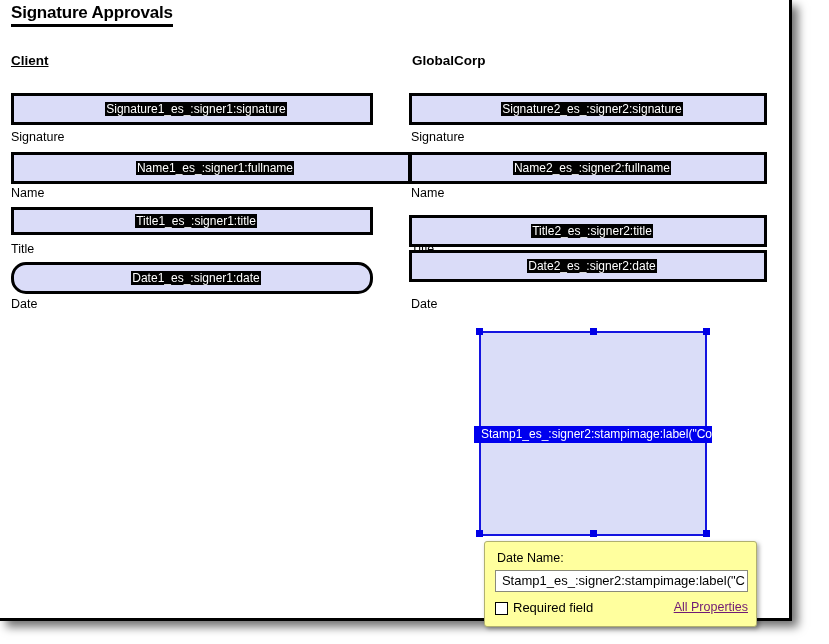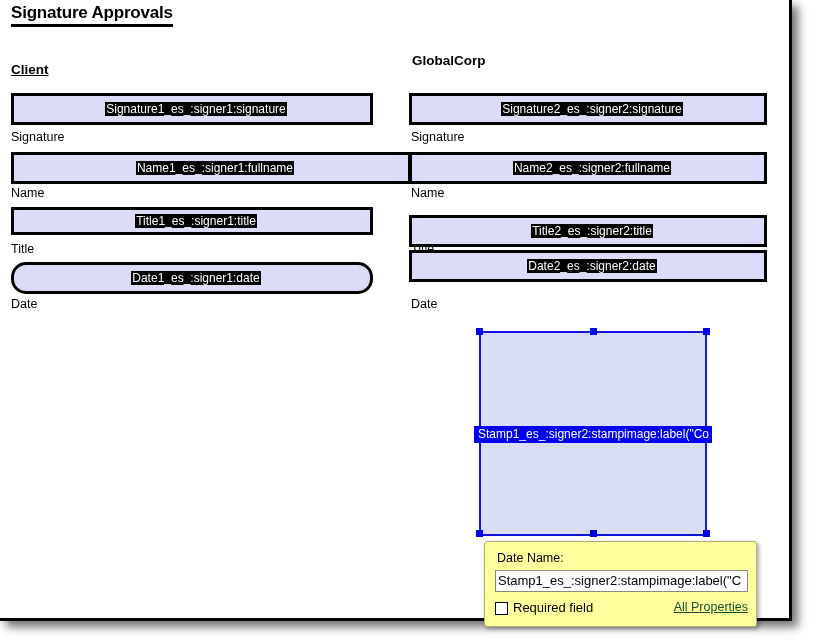--- a/index.html
+++ b/index.html
@@ -19,40 +19,41 @@
   #doc-canvas {
     position: absolute;
     left: 0;
     top: 0;
     width: 789px;
     height: 618px;
     background: #ffffff;
     border-right: 3px solid #000000;
     border-bottom: 3px solid #000000;
     box-shadow: 6px 6px 9px rgba(0,0,0,0.55);
+    text-align: right;
   }
   #doc-title {
     position: absolute;
     left: 11px;
     top: 3px;
     font-size: 17px;
     font-weight: bold;
     color: #000000;
     letter-spacing: -0.2px;
     border-bottom: 3px solid #000000;
     padding-bottom: 1px;
     line-height: 20px;
   }
   .col-heading {
     position: absolute;
     font-size: 13.5px;
     font-weight: bold;
     color: #000000;
   }
-  #heading-client { left: 11px; top: 62px; text-decoration: underline; }
+  #heading-client { left: 11px; top: 53px; text-decoration: underline; }
   #heading-globalcorp { left: 412px; top: 53px; }
 
   
   .form-field {
     position: absolute;
     background: #dadcf8;
     border: 3px solid #000000;
     box-sizing: border-box;
     display: flex;
     align-items: center;
@@ -166,21 +167,21 @@
     left: 18px;
     top: 0;
     font-size: 13px;
     color: #000000;
   }
   #all-properties-link {
     position: absolute;
     right: 0;
     top: 0;
     font-size: 12.5px;
-    color: #14532d;
+    color: #701a75;
     text-decoration: underline;
     cursor: pointer;
   }
 </style>
 </head>
 <body>
 
 <div id="page">
 
   <div id="doc-canvas">

